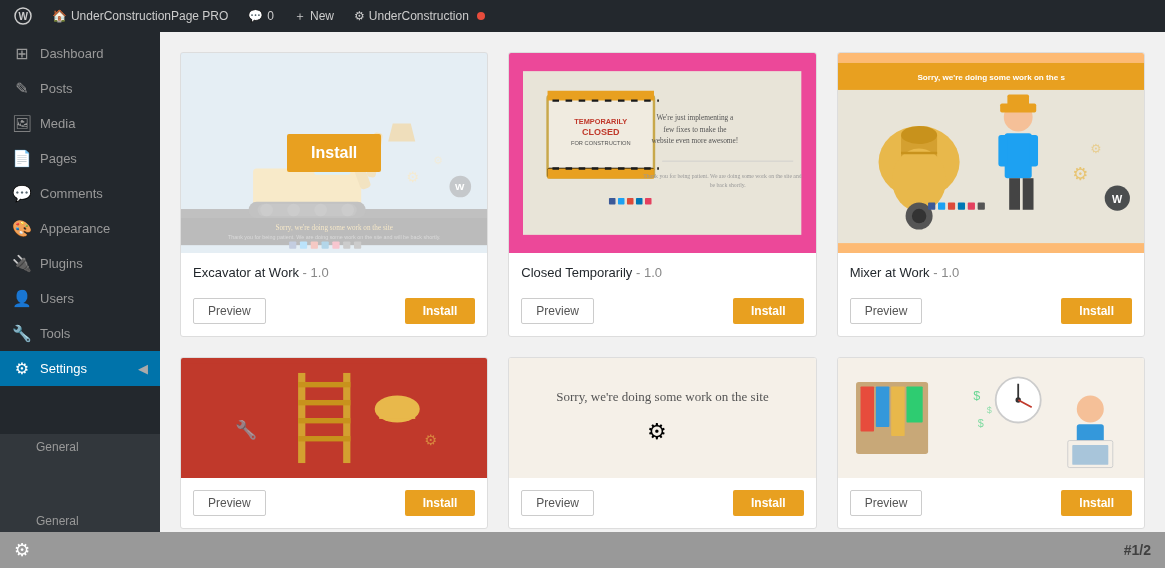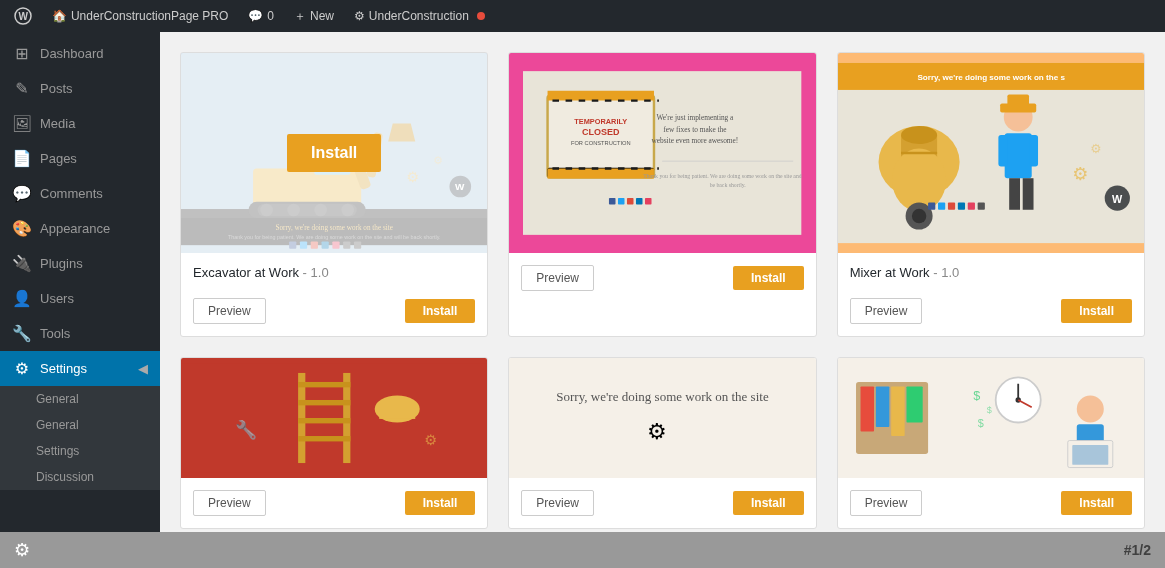--- a/index.html
+++ b/index.html
@@ -60,20 +60,21 @@
     }
     .sidebar-item.active { background: #0073aa; color: #fff; }
     .sidebar-icon { font-size: 16px; width: 20px; text-align: center; }
 
     .sidebar-submenu { list-style: none; background: #32373c; }
     .sidebar-submenu-item {
       padding: 6px 28px 6px 36px;
       color: #999;
       cursor: pointer;
       font-size: 12px;
+      margin-top: 48px;
     }
 
     
     .main-content {
       flex: 1;
       overflow-y: auto;
       padding: 20px;
       background: #f1f1f1;
     }
 
@@ -115,21 +116,20 @@
       font-size: 13px;
       color: #23282d;
       margin-bottom: 18px;
     }
     .template-version {
       color: #888;
       font-weight: normal;
     }
     .template-actions {
       display: flex;
-      align-items: center;
       justify-content: space-between;
     }
     .btn-preview {
       background: #fff;
       border: 1px solid #ccc;
       color: #555;
       padding: 5px 14px;
       font-size: 12px;
       cursor: pointer;
       border-radius: 2px;
@@ -383,20 +383,24 @@
             <text x="250" y="142" text-anchor="middle" font-size="7" fill="#999" font-family="Georgia">be back shortly.</text>
 
             <rect x="105" y="155" width="8" height="8" rx="1" fill="#3b5998"></rect>
             <rect x="116" y="155" width="8" height="8" rx="1" fill="#1da1f2"></rect>
             <rect x="127" y="155" width="8" height="8" rx="1" fill="#dd4b39"></rect>
             <rect x="138" y="155" width="8" height="8" rx="1" fill="#0077b5"></rect>
             <rect x="149" y="155" width="8" height="8" rx="1" fill="#e4405f"></rect>
           </svg>
         </div>
         <div class="template-info">
+          <div class="template-name">
+            <span>Closed Temporarily</span>
+            <span class="template-version"> - <span>1.0</span></span>
+          </div>
           <div class="template-actions">
             <button class="btn-preview">Preview</button>
             <button class="btn-install">Install</button>
           </div>
         </div>
       </div>
 
       <div class="template-card">
         <div class="template-thumbnail" style="background:#fdba74; overflow:hidden; position:relative;">
           <svg width="100%" height="200" viewBox="0 0 340 200">

